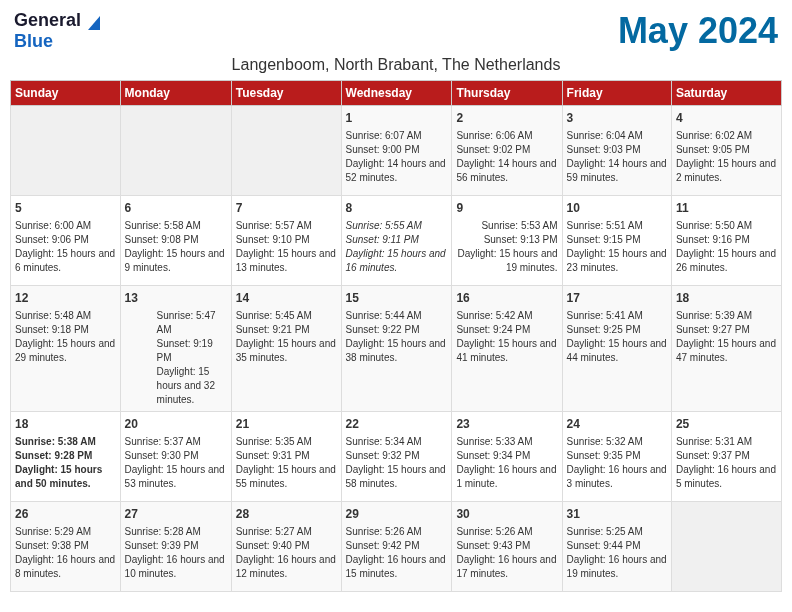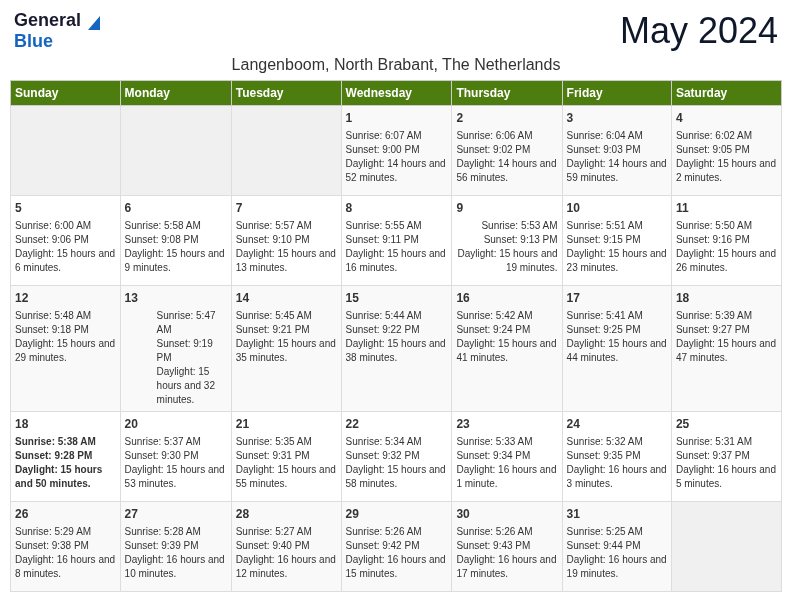--- a/index.html
+++ b/index.html
@@ -31,37 +31,37 @@
       font-size: 18px;
       font-weight: bold;
       color: #1565c0;
     }
     .logo-row {
       display: flex;
       align-items: center;
     }
     .month-title {
       font-size: 36px;
-      font-weight: normal;
-      color: #0f172a;
+      font-weight: bold;
+      color: #0369a1;
       text-align: right;
     }
     .subtitle {
       font-size: 16px;
       color: #333;
       text-align: center;
       margin-bottom: 6px;
     }
     table {
       width: 100%;
       border-collapse: collapse;
       font-size: 11px;
     }
     thead tr th {
-      background-color: #4d7c0f;
+      background-color: #b91c1c;
       color: #fff;
       padding: 5px 4px;
       text-align: left;
       font-size: 12px;
       font-weight: bold;
       border: 1px solid #ccc;
     }
     tbody tr td {
       vertical-align: top;
       padding: 4px 4px;
@@ -167,21 +167,21 @@
 Daylight: 15 hours and 9 minutes.</div>
         </td>
         <td>
           <span class="day-number">7</span>
           <div class="day-info" style="white-space: pre-line;">Sunrise: 5:57 AM
 Sunset: 9:10 PM
 Daylight: 15 hours and 13 minutes.</div>
         </td>
         <td>
           <span class="day-number">8</span>
-          <div class="day-info" style="white-space: pre-line;">Sunrise: 5:55 AM
+          <div class="day-info" style="white-space: pre-line; font-style: italic;">Sunrise: 5:55 AM
 Sunset: 9:11 PM
 Daylight: 15 hours and 16 minutes.</div>
         </td>
         <td>
           <span class="day-number">9</span>
           <div class="day-info" style="white-space: pre-line; text-align: right;">Sunrise: 5:53 AM
 Sunset: 9:13 PM
 Daylight: 15 hours and 19 minutes.</div>
         </td>
         <td>

